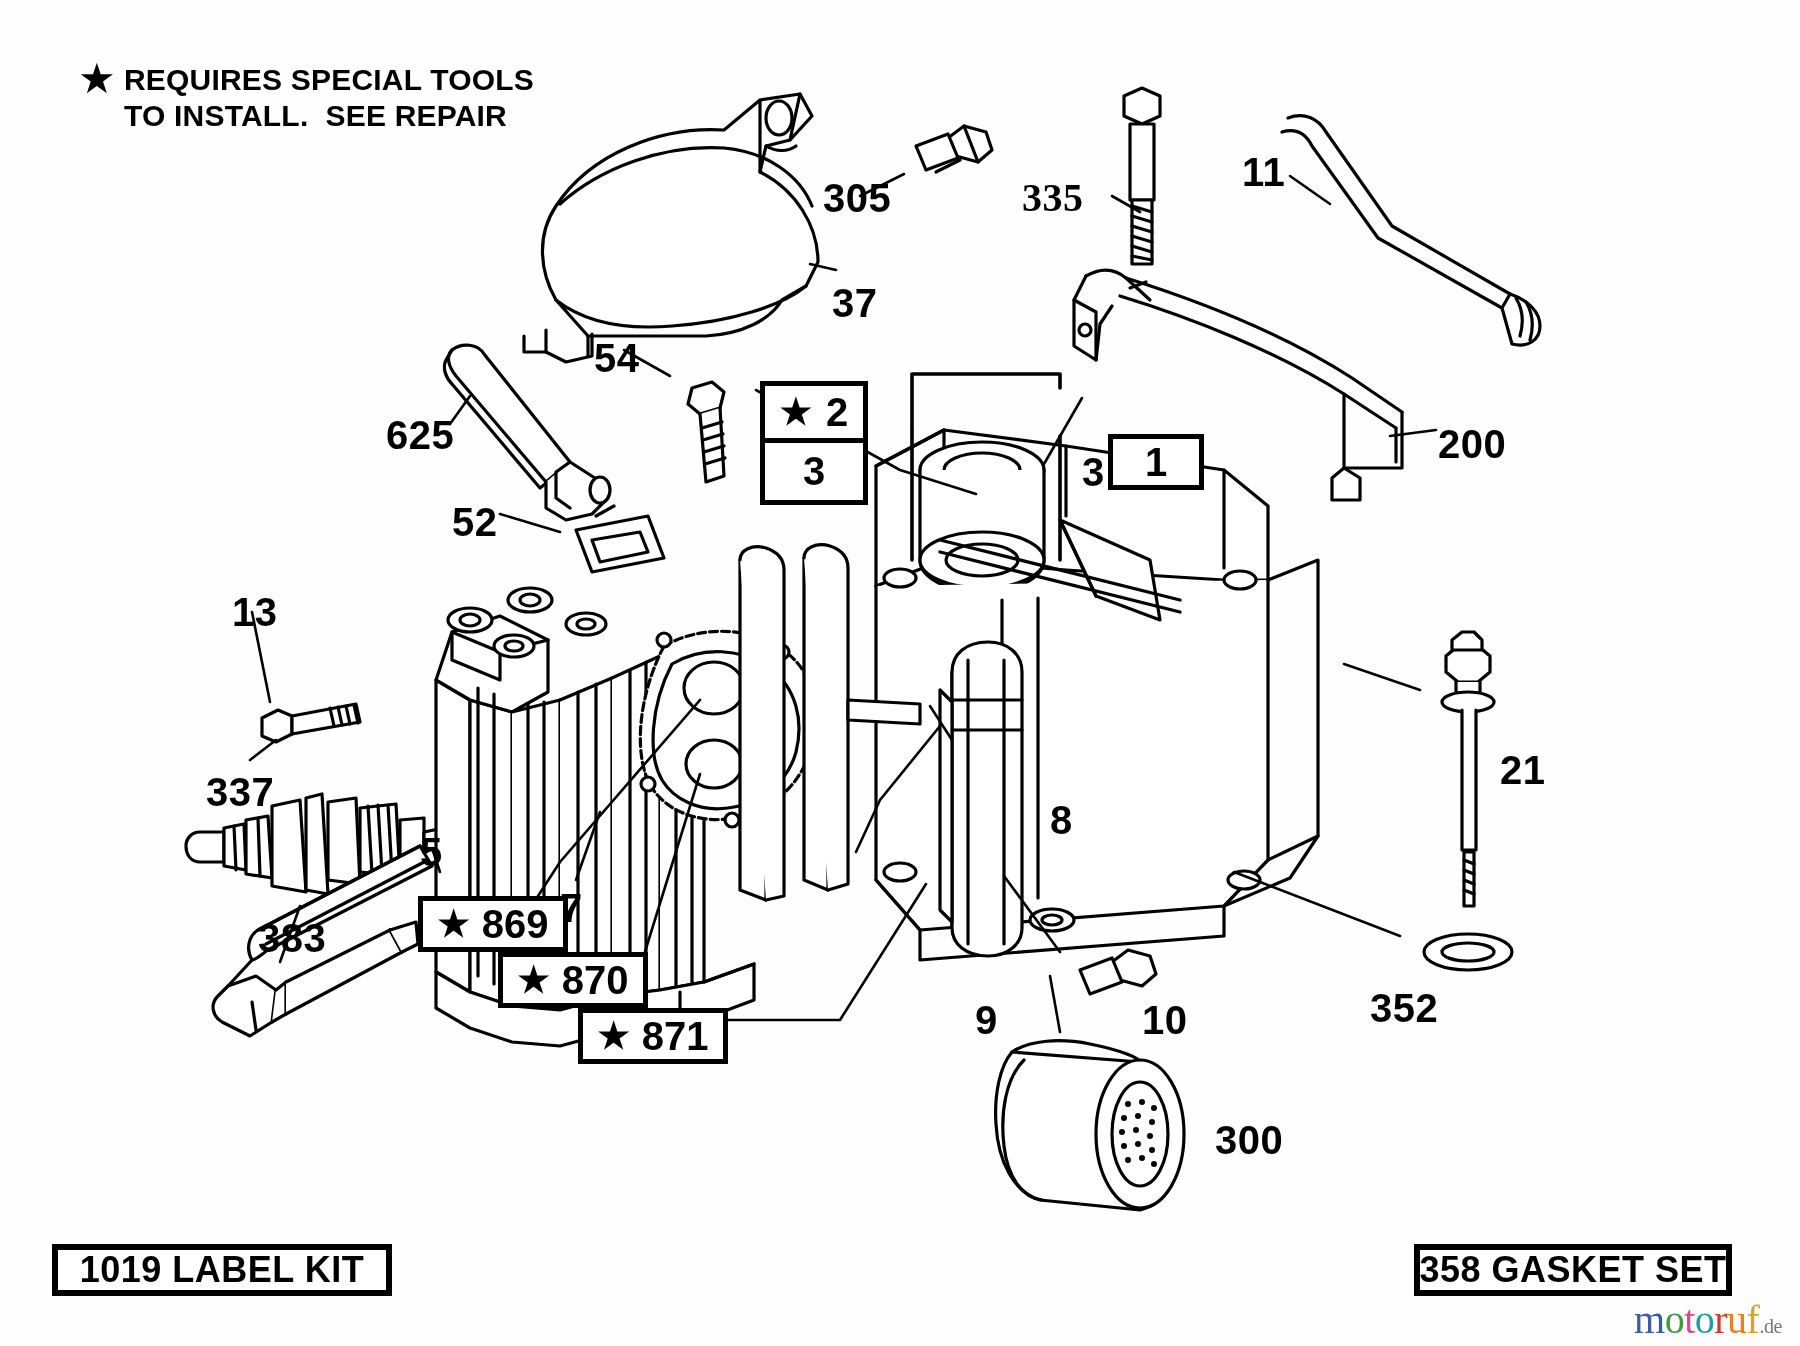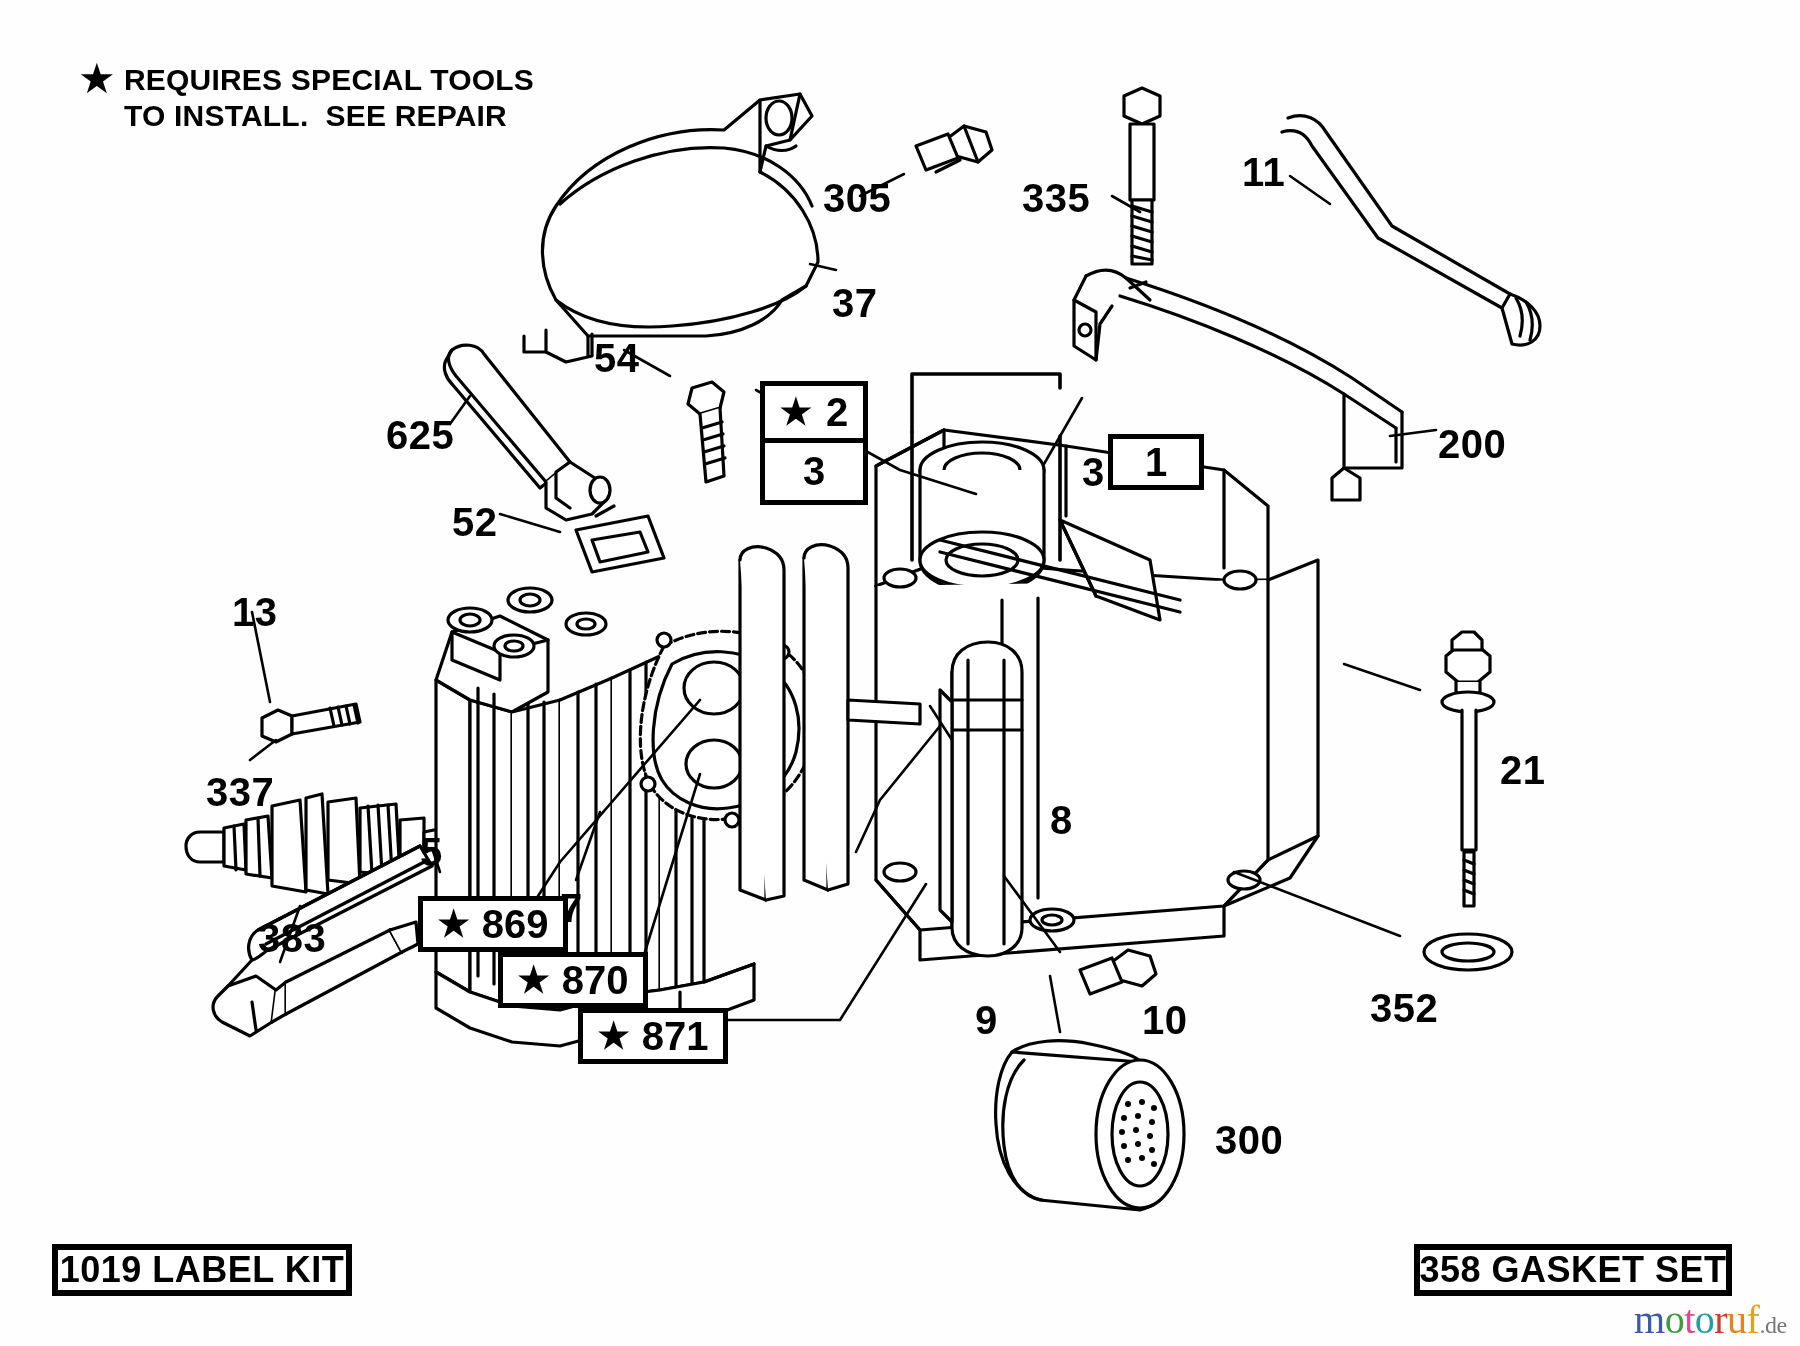--- a/index.html
+++ b/index.html
@@ -86,21 +86,21 @@
   }
 
   
   .watermark{
     position:absolute;
     font-family:"Liberation Serif",serif;
     font-size:40px;
     letter-spacing:-0.5px;
     white-space:nowrap;
   }
-  .watermark .d{font-size:24px;color:#777;}
+  .watermark .d{font-size:20px;color:#777;}
 </style>
 </head>
 <body>
 
 <div id="sheet">
 
   <svg class="art" viewBox="0 0 1800 1346">
     <g fill="none" stroke="#000" stroke-width="3.2" stroke-linejoin="round" stroke-linecap="round">
 
       <g>
@@ -412,21 +412,21 @@
       </g>
     </g>
   </svg>
 
   <div class="note-star" style="left:78px;top:58px;">★</div>
   <div class="note" style="left:124px;top:62px;">REQUIRES SPECIAL TOOLS</div>
   <div class="note" style="left:124px;top:98px;">TO INSTALL.  SEE REPAIR</div>
 
   <div class="lbl n" style="left:832px;top:283px;">37</div>
   <div class="lbl n" style="left:823px;top:178px;">305</div>
-  <div class="lbl n" style="left:1022px;top:178px;">335</div>
+  <div class="lbl n" style="left:1022px;top:178px;font-family:Liberation Serif, serif;">335</div>
   <div class="lbl n" style="left:1222px;top:152px;margin-left:20px;">11</div>
   <div class="lbl n" style="left:1438px;top:424px;">200</div>
   <div class="lbl n" style="left:594px;top:338px;">54</div>
   <div class="lbl n" style="left:386px;top:415px;">625</div>
   <div class="lbl n" style="left:452px;top:502px;">52</div>
   <div class="lbl n" style="left:232px;top:592px;">13</div>
   <div class="lbl n" style="left:206px;top:772px;">337</div>
   <div class="lbl n" style="left:258px;top:918px;">383</div>
   <div class="lbl n" style="left:420px;top:832px;">5</div>
   <div class="lbl n" style="left:560px;top:888px;">7</div>
@@ -458,21 +458,21 @@
   </div>
   <div class="boxed" style="left:498px;top:952px;width:150px;height:56px;">
     <span class="st">★</span>
     <span>870</span>
   </div>
   <div class="boxed" style="left:578px;top:1008px;width:150px;height:56px;">
     <span class="st">★</span>
     <span>871</span>
   </div>
 
-  <div class="banner" style="left:52px;top:1244px;width:300px;height:52px;">
+  <div class="banner" style="left:52px;top:1244px;width:340px;height:52px;">
     <span>1019 LABEL KIT</span>
   </div>
   <div class="banner" style="left:1414px;top:1244px;width:318px;height:52px;">
     <span>358 GASKET SET</span>
   </div>
 
   <div class="watermark" style="left:1634px;top:1296px;">
     <span id="wm-letters"><span style="color: rgb(59, 91, 168);">m</span><span style="color: rgb(63, 154, 63);">o</span><span style="color: rgb(224, 71, 141);">t</span><span style="color: rgb(31, 158, 160);">o</span><span style="color: rgb(209, 59, 42);">r</span><span style="color: rgb(232, 130, 30);">u</span><span style="color: rgb(217, 163, 39);">f</span></span><span class="d" id="wm-suffix" style="color: rgb(119, 119, 119);">.de</span>
   </div>
 

